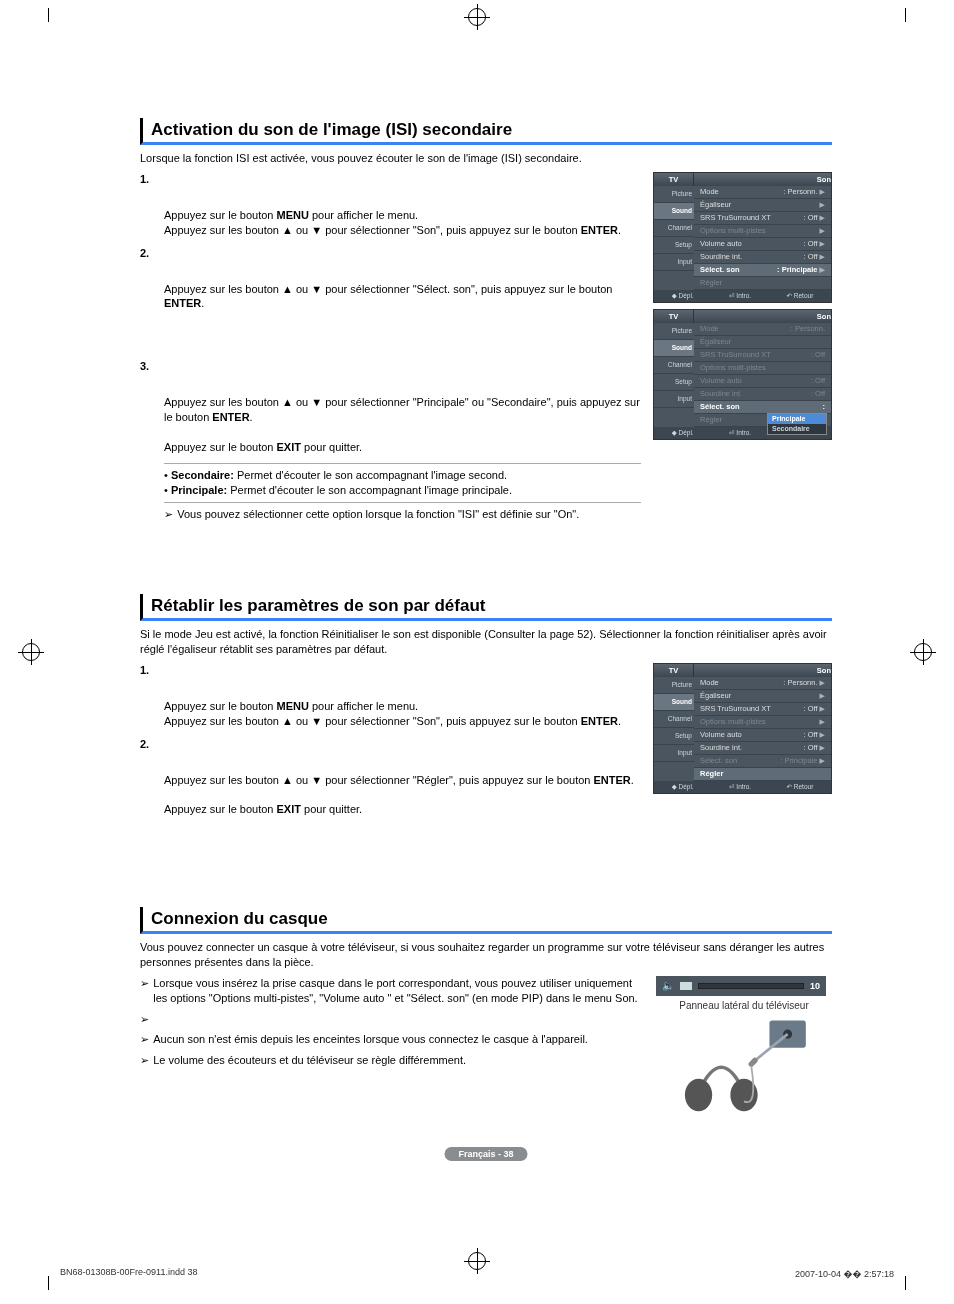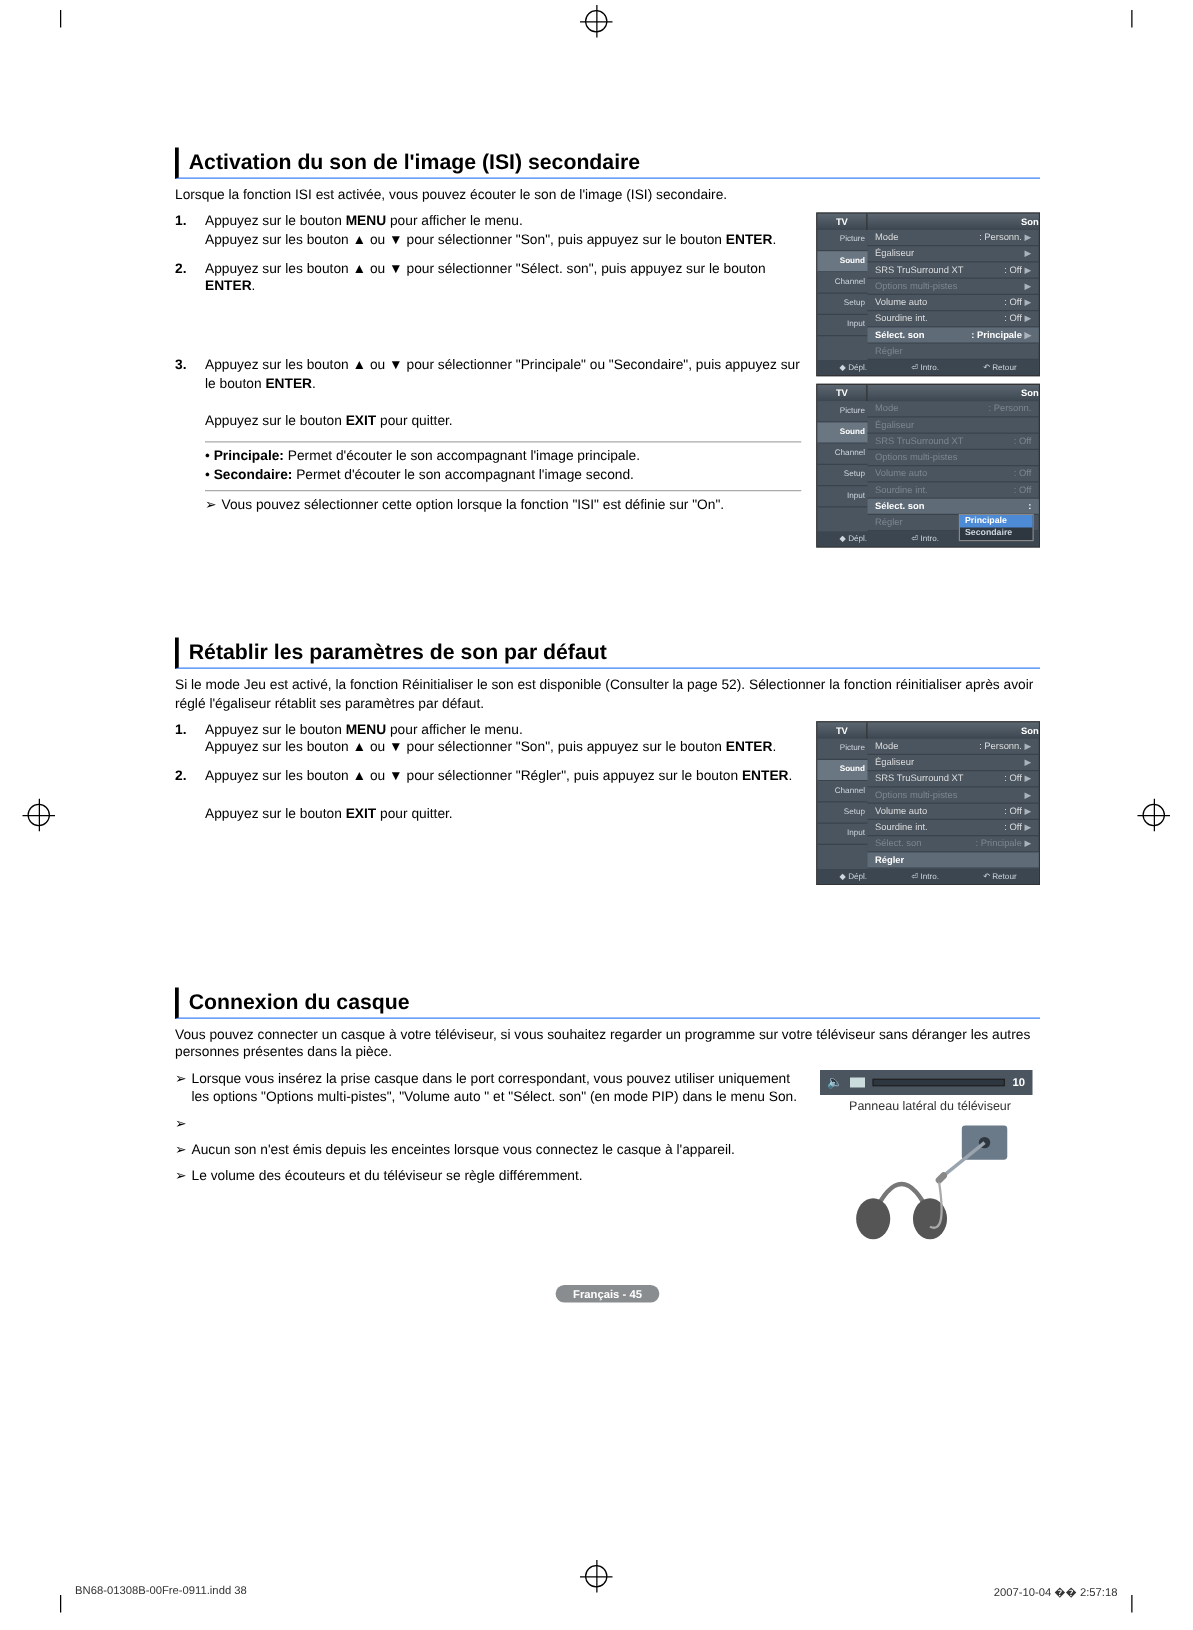--- a/index.html
+++ b/index.html
@@ -41,42 +41,42 @@
     position: absolute;
     left: 140px; top: 118px;
     width: 692px;
   }
 
   .section-title {
     font-size: 17px;
     font-weight: bold;
     padding: 2px 0 2px 8px;
     border-left: 3px solid #000;
-    border-bottom: 1px solid #3b82f6;
+    border-bottom: 3px solid #3b82f6;
     margin-bottom: 6px;
   }
 
   .intro {
     font-size: 11px;
     margin-bottom: 6px;
     line-height: 1.35;
   }
 
   .two-col { display: flex; gap: 12px; }
   .steps  { flex: 1; }
   .osd-col { width: 179px; display: flex; flex-direction: column; gap: 6px; }
 
   ol.steps-list { list-style: none; }
   ol.steps-list > li {
     display: flex; gap: 10px;
     margin-bottom: 8px;
     line-height: 1.35;
   }
   ol.steps-list > li .num { font-weight: bold; width: 14px; flex-shrink:0;}
-  ol.steps-list > li .txt { flex: 1; }
+  ol.steps-list > li .txt { flex: 1; margin-top: 36px; }
   .txt b { font-weight: bold; }
 
   .sub-box {
     margin: 6px 0 4px 24px;
     padding-top: 4px;
     padding-bottom: 4px;
     border-top: 1px solid #aaa;
     border-bottom: 1px solid #aaa;
     font-size: 11px;
     line-height: 1.4;
@@ -218,22 +218,22 @@
         <li>
           <span class="num">3.</span>
           <span class="txt">
             <span>Appuyez sur les bouton ▲ ou ▼ pour sélectionner "Principale" ou "Secondaire", puis appuyez sur le bouton </span><b>ENTER</b><span>.</span>
             <br><br>
             <span>Appuyez sur le bouton </span><b>EXIT</b><span> pour quitter.</span>
           </span>
         </li>
       </ol>
       <div class="sub-box">
+        <div>• <b>Secondaire:</b><span> Permet d'écouter le son accompagnant l'image second.</span></div>
         <div>• <b>Principale:</b><span> Permet d'écouter le son accompagnant l'image principale.</span></div>
-        <div>• <b>Secondaire:</b><span> Permet d'écouter le son accompagnant l'image second.</span></div>
       </div>
       <div class="note">
         <span class="note-icon">➢</span>
         <span>Vous pouvez sélectionner cette option lorsque la fonction "ISI" est définie sur "On".</span>
       </div>
     </div>
 
     <div class="osd-col">
 
       <div class="osd">
@@ -472,19 +472,19 @@
         <path d="M128 21 L92 50" stroke="#9aa4ae" stroke-width="3" fill="none"></path>
         <path d="M92 50 L88 54" stroke="#888" stroke-width="6" stroke-linecap="round"></path>
         <path d="M30 85 Q55 30 80 85" stroke="#777" stroke-width="4" fill="none"></path>
         <ellipse cx="30" cy="88" rx="15" ry="18" fill="#555"></ellipse>
         <ellipse cx="80" cy="88" rx="15" ry="18" fill="#555"></ellipse>
         <path d="M80 95 Q95 102 88 56" stroke="#aaa" stroke-width="2" fill="none"></path>
       </svg>
     </div>
   </div>
 
-  <div class="page-badge">Français - 45</div>
+  <div class="page-badge">Français - 38</div>
 </div>
 
 <div class="footer-line">
   <span>BN68-01308B-00Fre-0911.indd   38</span>
   <span>2007-10-04   �� 2:57:18</span>
 </div>
 
 </body></html>

